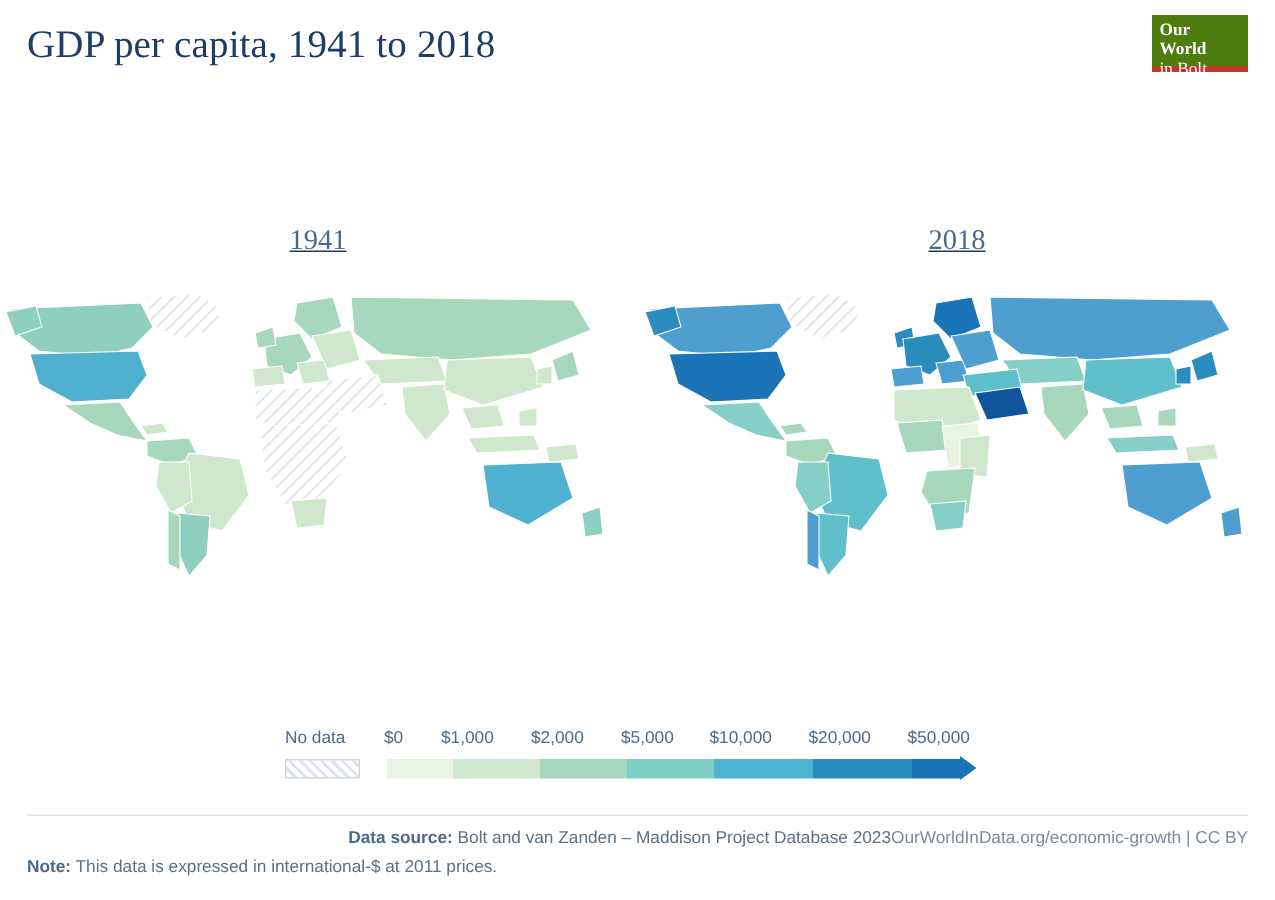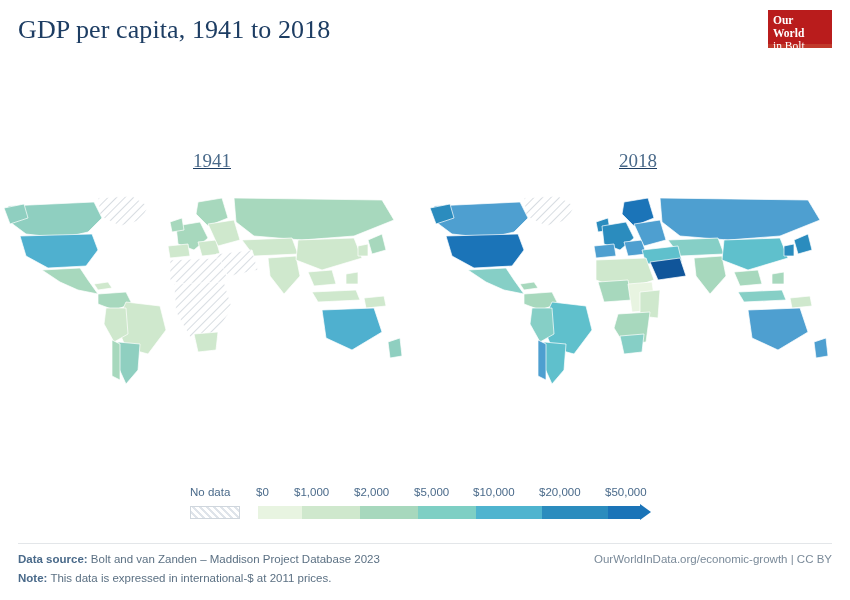--- a/index.html
+++ b/index.html
@@ -42,21 +42,21 @@
     max-width: 680px;
   }
 
   
   .owid-logo {
     position: absolute;
     right: 18px;
     top: 10px;
     width: 64px;
     height: 38px;
-    background: #b91c1c;
+    background: #4d7c0f;
     color: #ffffff;
     font-family: "Liberation Serif", serif;
     font-size: 11.5px;
     font-weight: 700;
     line-height: 1.15;
     padding: 4px 5px 0 5px;
     box-sizing: border-box;
     border-bottom: 4px solid #c0392b;
   }
   .owid-logo .l2 { font-weight: 400; }
@@ -157,21 +157,21 @@
     bottom: 12px;
     font-size: 11.5px;
     color: #5b7083;
     line-height: 1.55;
     border-top: 1px solid #e3e6e9;
     padding-top: 7px;
   }
   .footer-row {
     position: relative;
     display: flex;
-    justify-content: space-between;
+    justify-content: flex-end;
     align-items: baseline;
   }
   .footer b { font-weight: 700; color: #4a6a8a; }
   .footer-right { color: #7a8a99; text-align: right; }
   .footer-note { margin-top: 1px; }
 </style>
 </head>
 <body>
 
 <div class="header">

